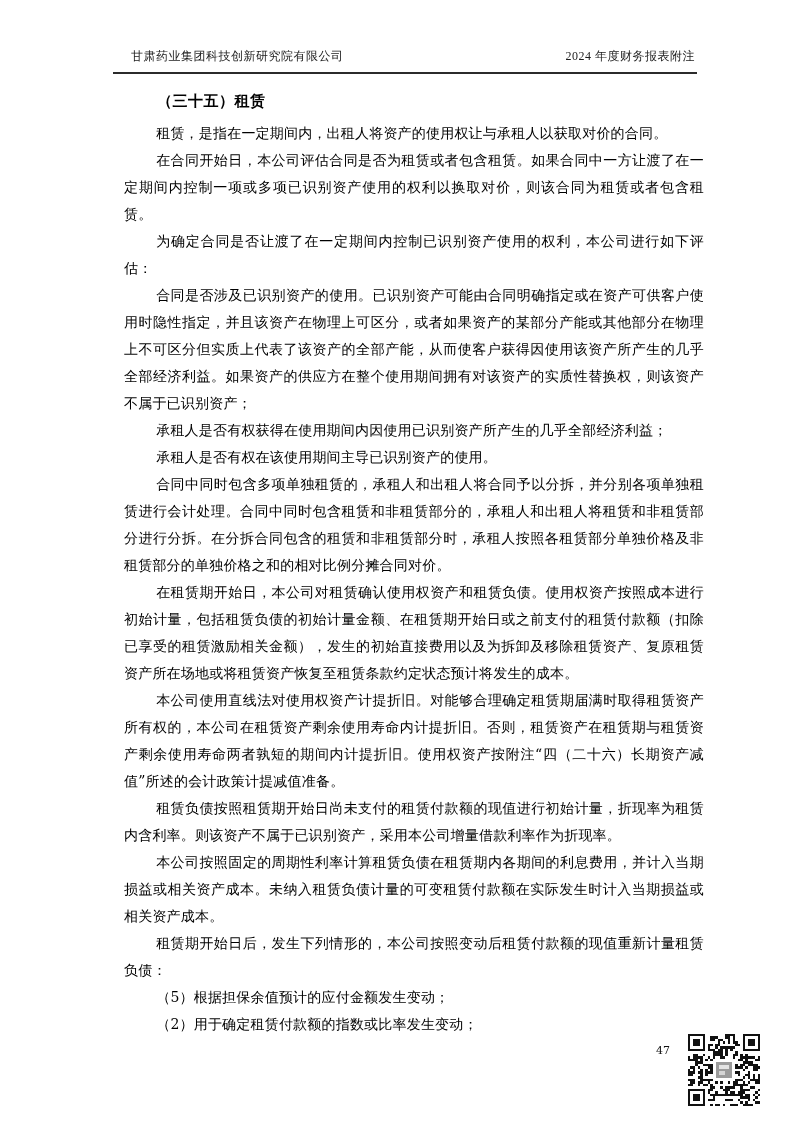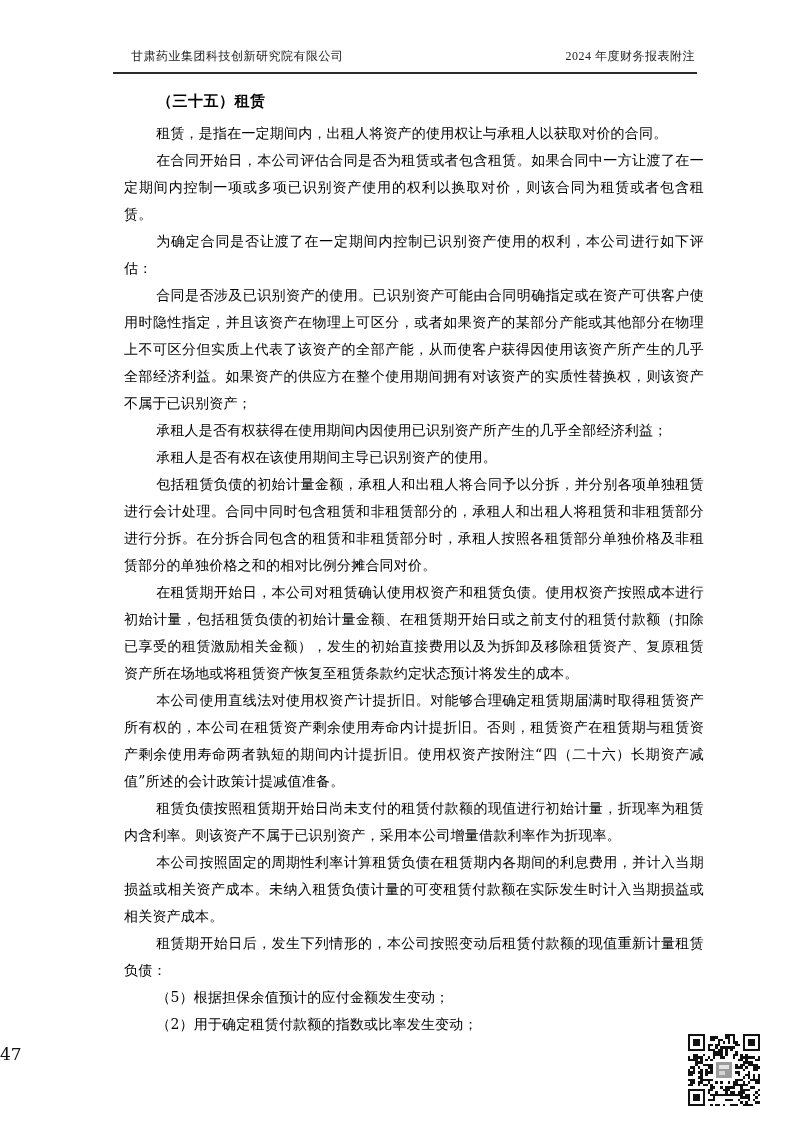--- a/index.html
+++ b/index.html
@@ -46,22 +46,22 @@
     line-height:27px;
     text-indent:2.3em;
     text-align:justify;
     text-justify:inter-character;
     letter-spacing:0.2px;
   }
   
   .footer{
     position:absolute;
     left:0;top:1044px;width:670px;
-    text-align:left;
-    font-size:17px;
+    text-align:right;
+    font-size:11px;
     color:#111;
   }
   .qr{
     position:absolute;
     left:688px;top:1034px;
     width:72px;height:72px;
   }
   .qr svg{display:block;width:72px;height:72px;}
   .qr-logo{
     position:absolute;
@@ -92,21 +92,21 @@
   </div>
 
   <div class="content">
     <p class="doc-title">（三十五）租赁</p>
     <p class="para">租赁，是指在一定期间内，出租人将资产的使用权让与承租人以获取对价的合同。</p>
       <p class="para">在合同开始日，本公司评估合同是否为租赁或者包含租赁。如果合同中一方让渡了在一定期间内控制一项或多项已识别资产使用的权利以换取对价，则该合同为租赁或者包含租赁。</p>
       <p class="para">为确定合同是否让渡了在一定期间内控制已识别资产使用的权利，本公司进行如下评估：</p>
       <p class="para">合同是否涉及已识别资产的使用。已识别资产可能由合同明确指定或在资产可供客户使用时隐性指定，并且该资产在物理上可区分，或者如果资产的某部分产能或其他部分在物理上不可区分但实质上代表了该资产的全部产能，从而使客户获得因使用该资产所产生的几乎全部经济利益。如果资产的供应方在整个使用期间拥有对该资产的实质性替换权，则该资产不属于已识别资产；</p>
       <p class="para">承租人是否有权获得在使用期间内因使用已识别资产所产生的几乎全部经济利益；</p>
       <p class="para">承租人是否有权在该使用期间主导已识别资产的使用。</p>
-      <p class="para">包括租赁负债的初始计量金额，承租人和出租人将合同予以分拆，并分别各项单独租赁进行会计处理。合同中同时包含租赁和非租赁部分的，承租人和出租人将租赁和非租赁部分进行分拆。在分拆合同包含的租赁和非租赁部分时，承租人按照各租赁部分单独价格及非租赁部分的单独价格之和的相对比例分摊合同对价。</p>
+      <p class="para">合同中同时包含多项单独租赁的，承租人和出租人将合同予以分拆，并分别各项单独租赁进行会计处理。合同中同时包含租赁和非租赁部分的，承租人和出租人将租赁和非租赁部分进行分拆。在分拆合同包含的租赁和非租赁部分时，承租人按照各租赁部分单独价格及非租赁部分的单独价格之和的相对比例分摊合同对价。</p>
       <p class="para">在租赁期开始日，本公司对租赁确认使用权资产和租赁负债。使用权资产按照成本进行初始计量，包括租赁负债的初始计量金额、在租赁期开始日或之前支付的租赁付款额（扣除已享受的租赁激励相关金额），发生的初始直接费用以及为拆卸及移除租赁资产、复原租赁资产所在场地或将租赁资产恢复至租赁条款约定状态预计将发生的成本。</p>
       <p class="para">本公司使用直线法对使用权资产计提折旧。对能够合理确定租赁期届满时取得租赁资产所有权的，本公司在租赁资产剩余使用寿命内计提折旧。否则，租赁资产在租赁期与租赁资产剩余使用寿命两者孰短的期间内计提折旧。使用权资产按附注“四（二十六）长期资产减值”所述的会计政策计提减值准备。</p>
       <p class="para">租赁负债按照租赁期开始日尚未支付的租赁付款额的现值进行初始计量，折现率为租赁内含利率。则该资产不属于已识别资产，采用本公司增量借款利率作为折现率。</p>
       <p class="para">本公司按照固定的周期性利率计算租赁负债在租赁期内各期间的利息费用，并计入当期损益或相关资产成本。未纳入租赁负债计量的可变租赁付款额在实际发生时计入当期损益或相关资产成本。</p>
       <p class="para">租赁期开始日后，发生下列情形的，本公司按照变动后租赁付款额的现值重新计量租赁负债：</p>
       <p class="para">（5）根据担保余值预计的应付金额发生变动；</p>
       <p class="para">（2）用于确定租赁付款额的指数或比率发生变动；</p>
   </div>
 
   <div class="footer">

